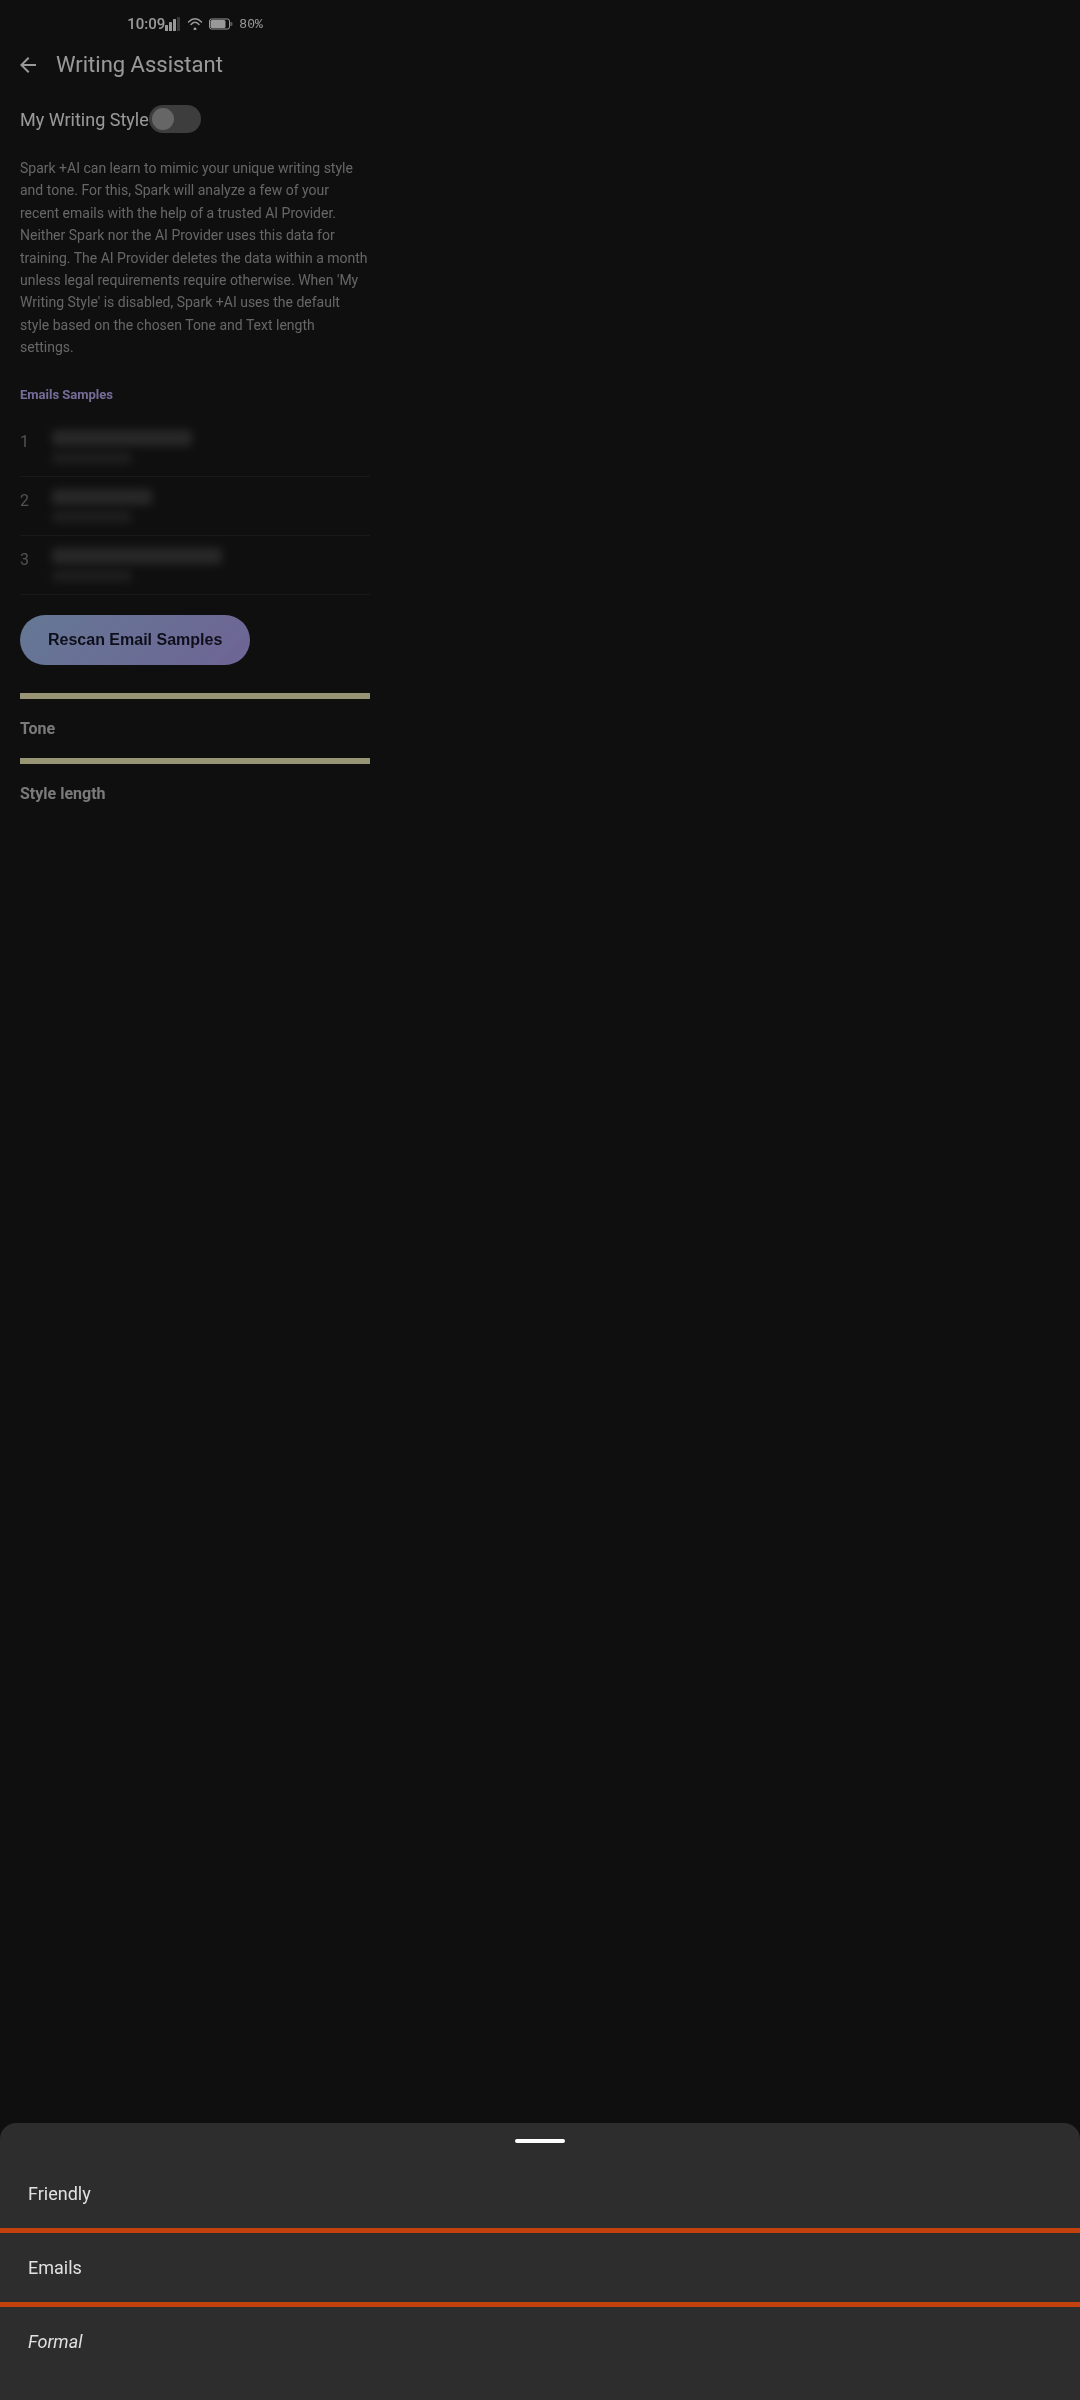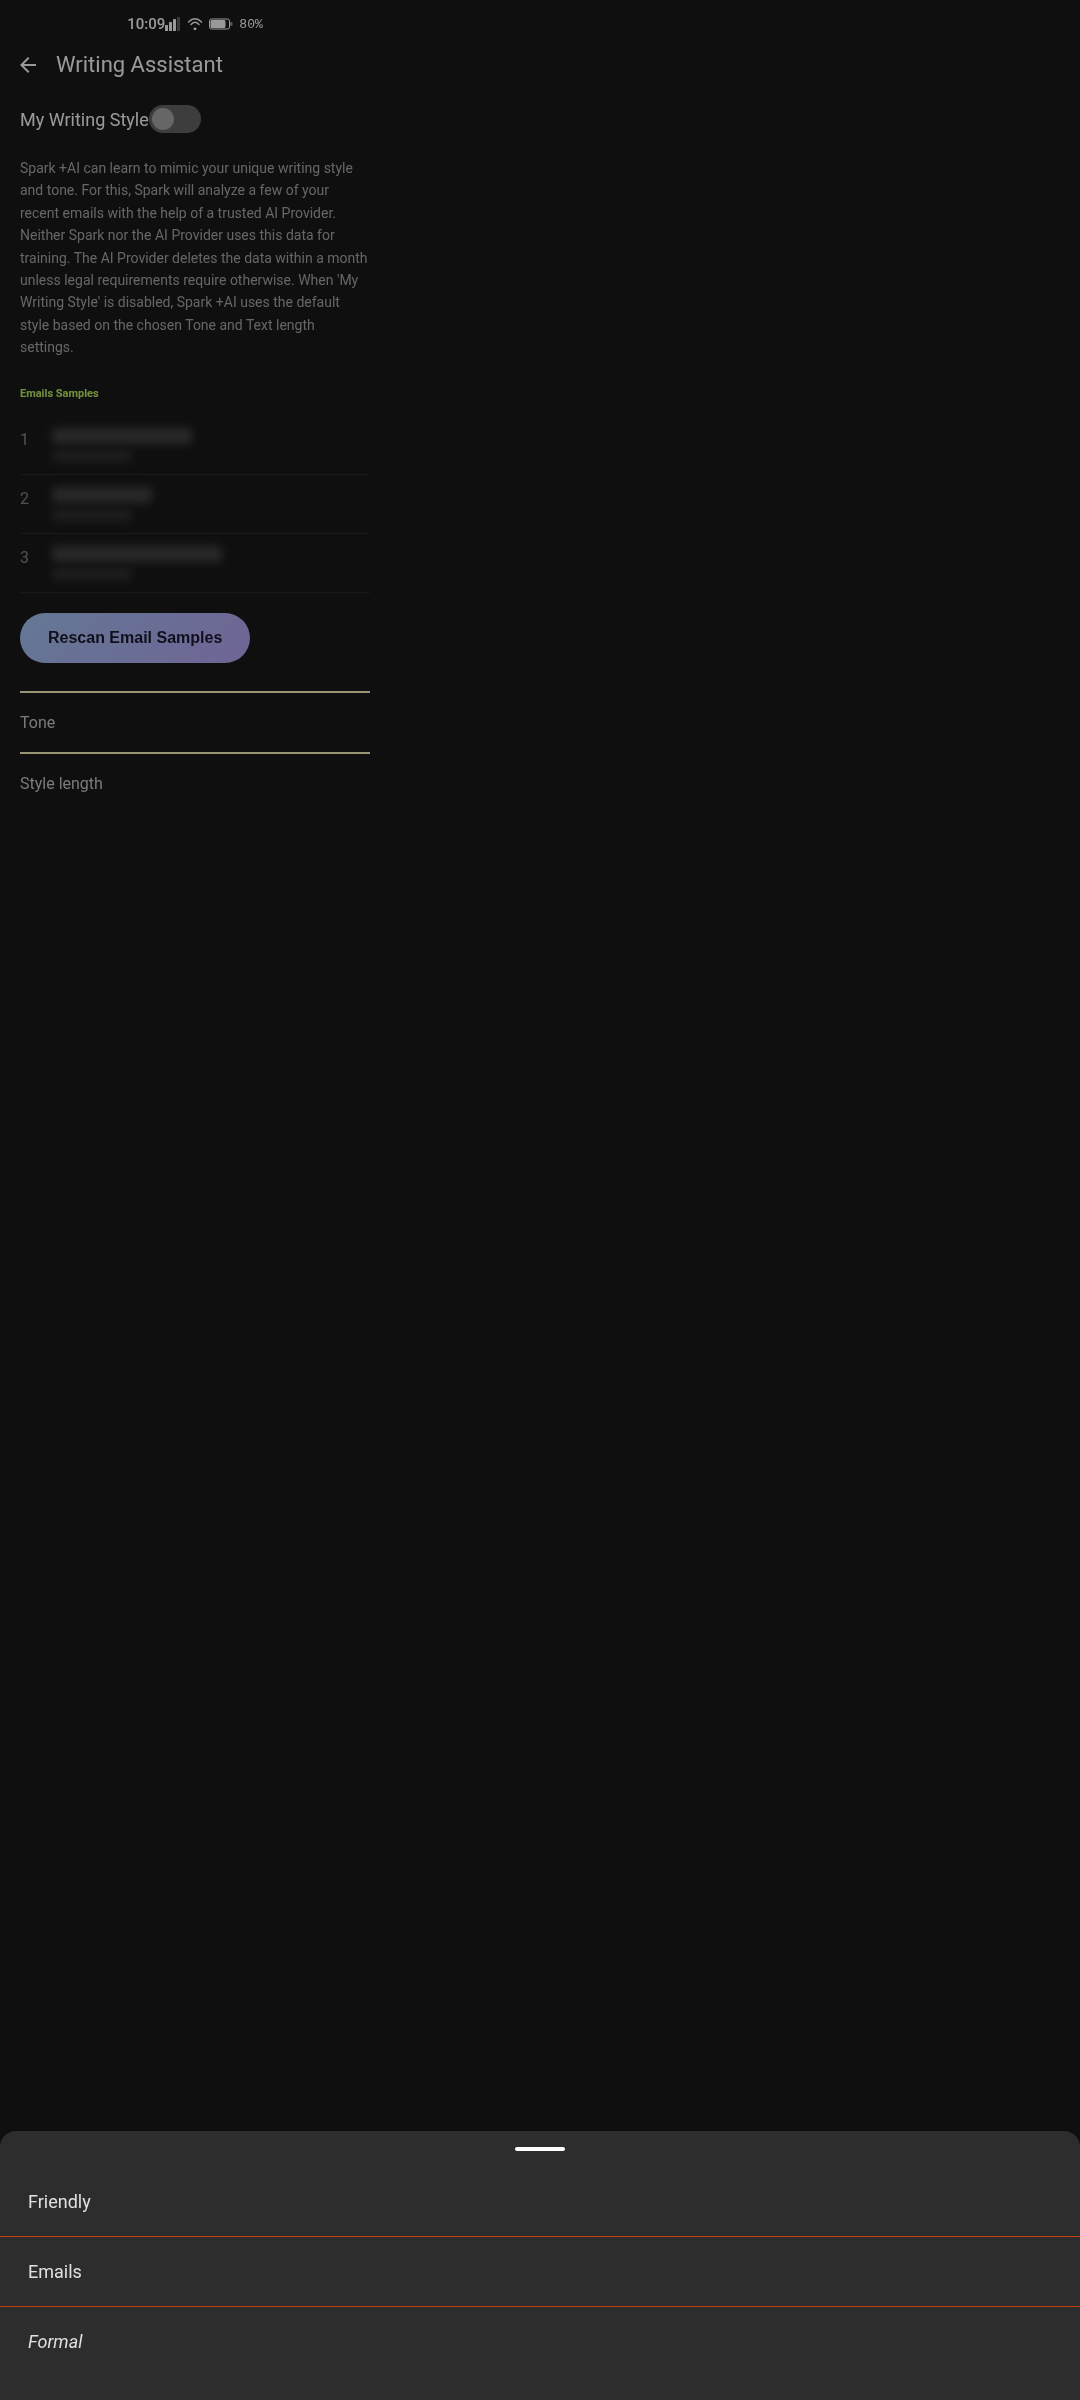--- a/index.html
+++ b/index.html
@@ -103,23 +103,23 @@
     }
 
     .description-text {
       font-size: 14px;
       color: #aaaaaa;
       line-height: 1.6;
       padding: 12px 0 20px 0;
     }
 
     .section-title {
-      font-size: 11px;
+      font-size: 13px;
       font-weight: 700;
-      color: #bef264;
+      color: #c4b5fd;
       padding: 8px 0 16px 0;
     }
 
     .email-sample-item {
       display: flex;
       align-items: flex-start;
       gap: 16px;
       padding: 12px 0;
       border-bottom: 1px solid #2a2a2a;
     }
@@ -175,21 +175,22 @@
       margin: 20px 0;
       display: inline-block;
     }
 
     .settings-section {
       padding-top: 8px;
     }
 
     .settings-item {
       padding: 20px 0;
-      border-top: 2px solid #fef9c3;
+      border-top: 6px solid #fef9c3;
+      font-weight: bold;
     }
 
     .settings-item-label {
       font-size: 16px;
       color: #cccccc;
     }
 
     
     .dropdown-overlay {
       position: fixed;
@@ -200,21 +201,21 @@
       border-radius: 16px 16px 0 0;
       z-index: 100;
       padding: 8px 0 24px 0;
     }
 
     .dropdown-item {
       padding: 24px 28px;
       font-size: 18px;
       color: #e0e0e0;
       cursor: pointer;
-      border-bottom: 1px solid #c2410c;
+      border-bottom: 5px solid #c2410c;
     }
 
     .dropdown-item:last-child {
       border-bottom: none;
       font-style: italic;
     }
 
     .bottom-handle {
       width: 50px;
       height: 4px;

